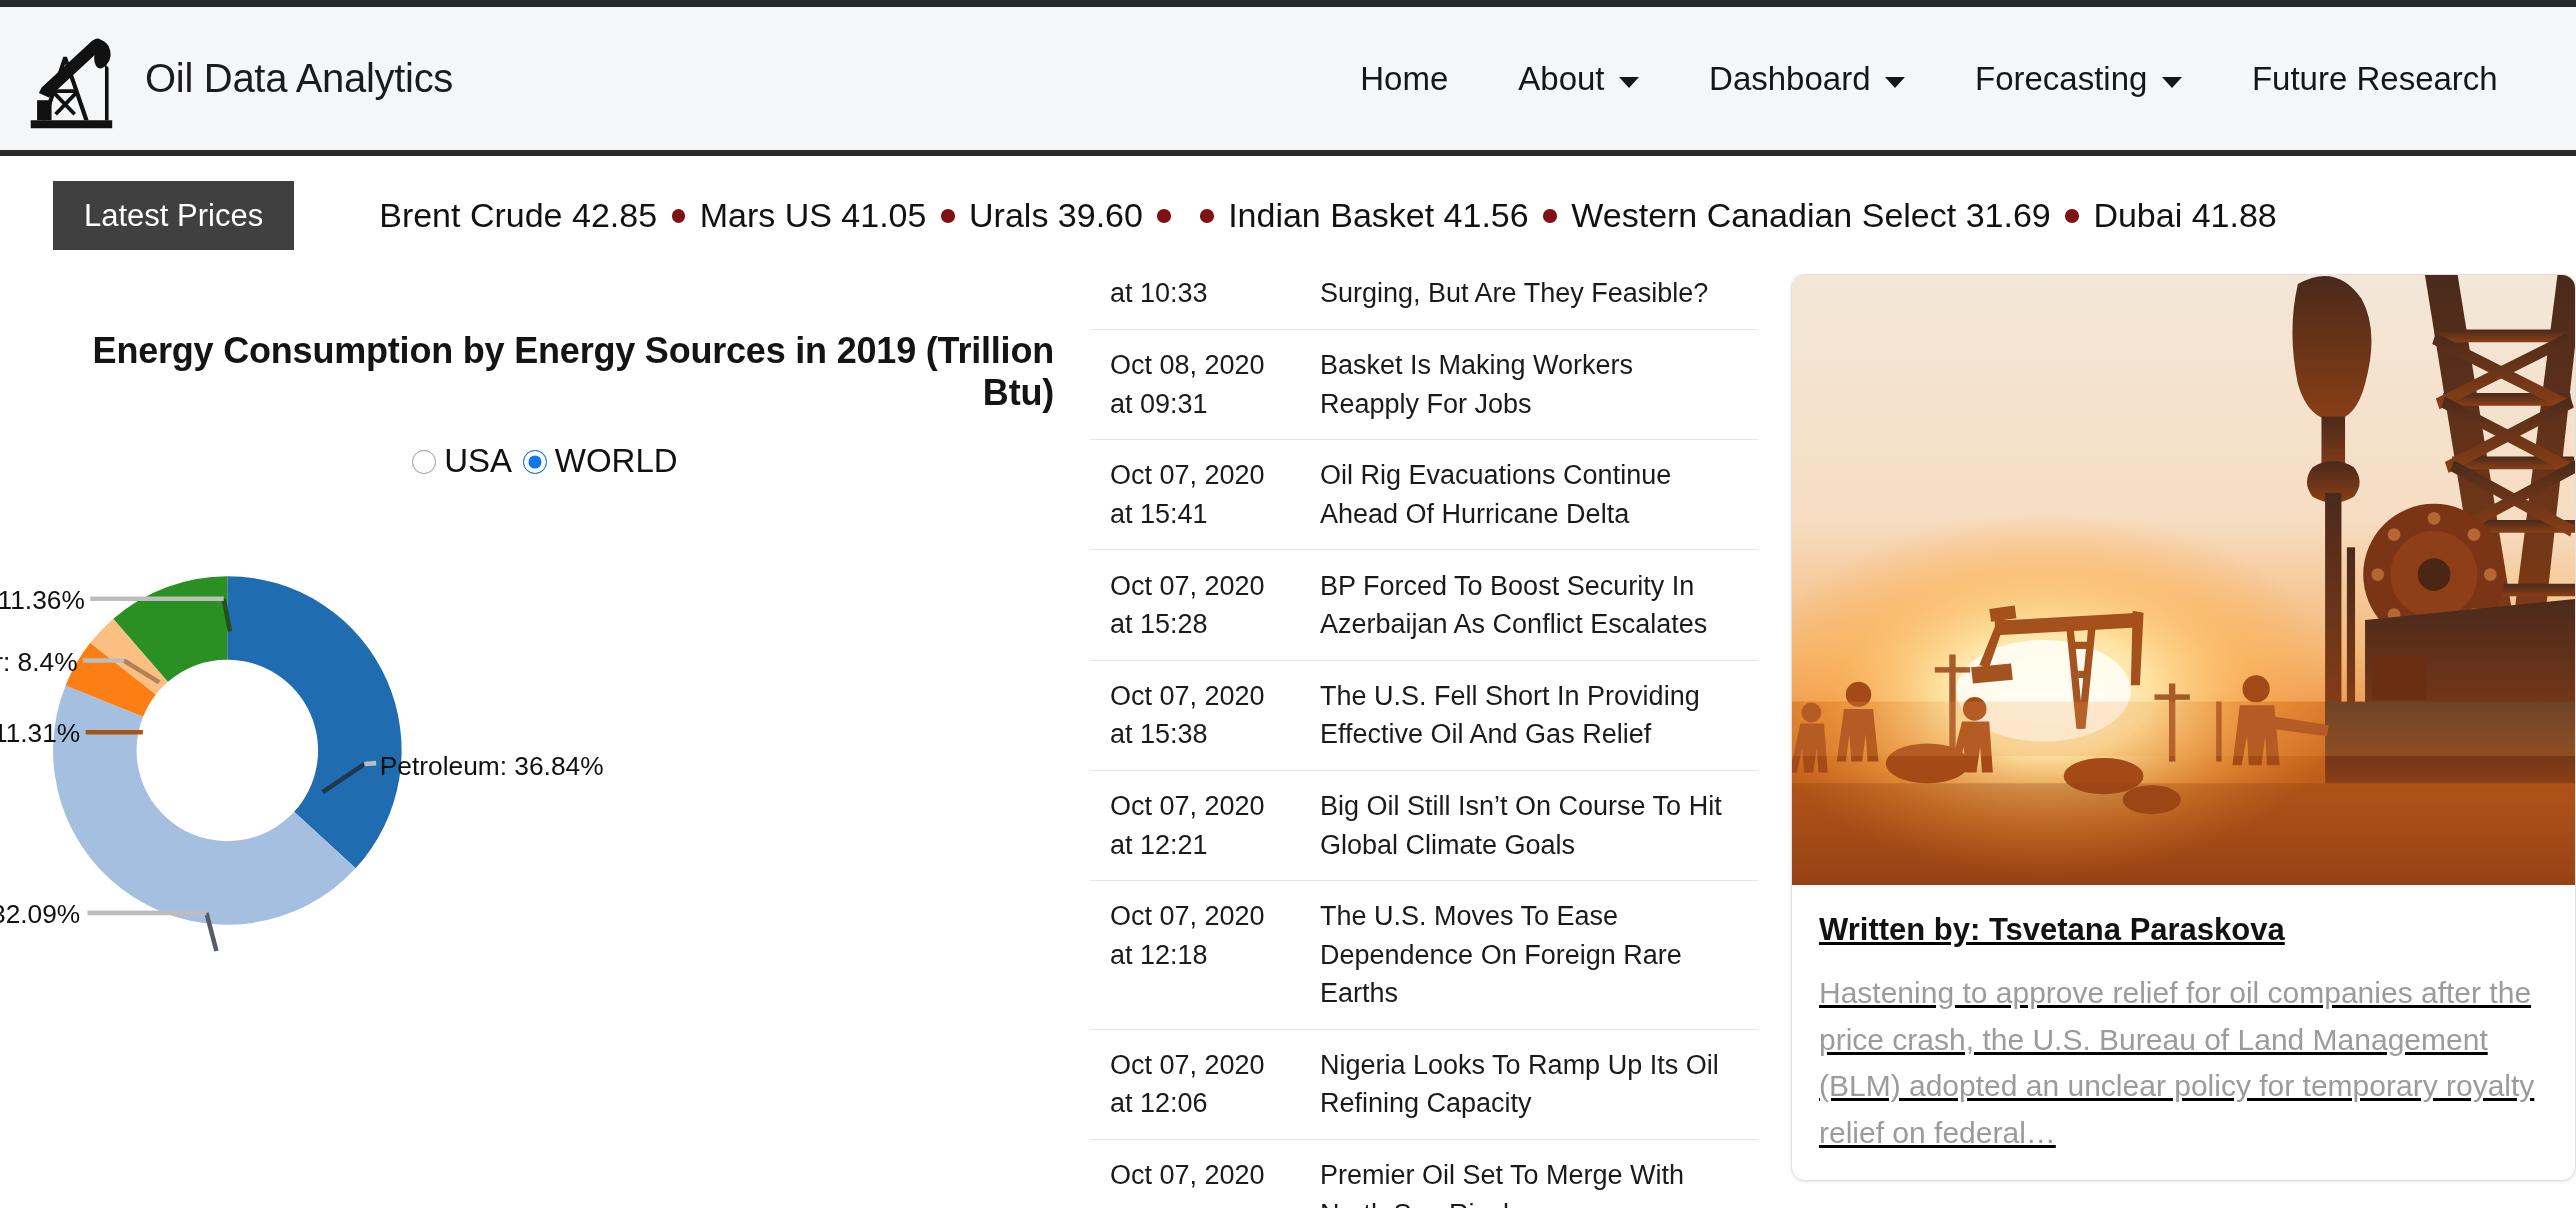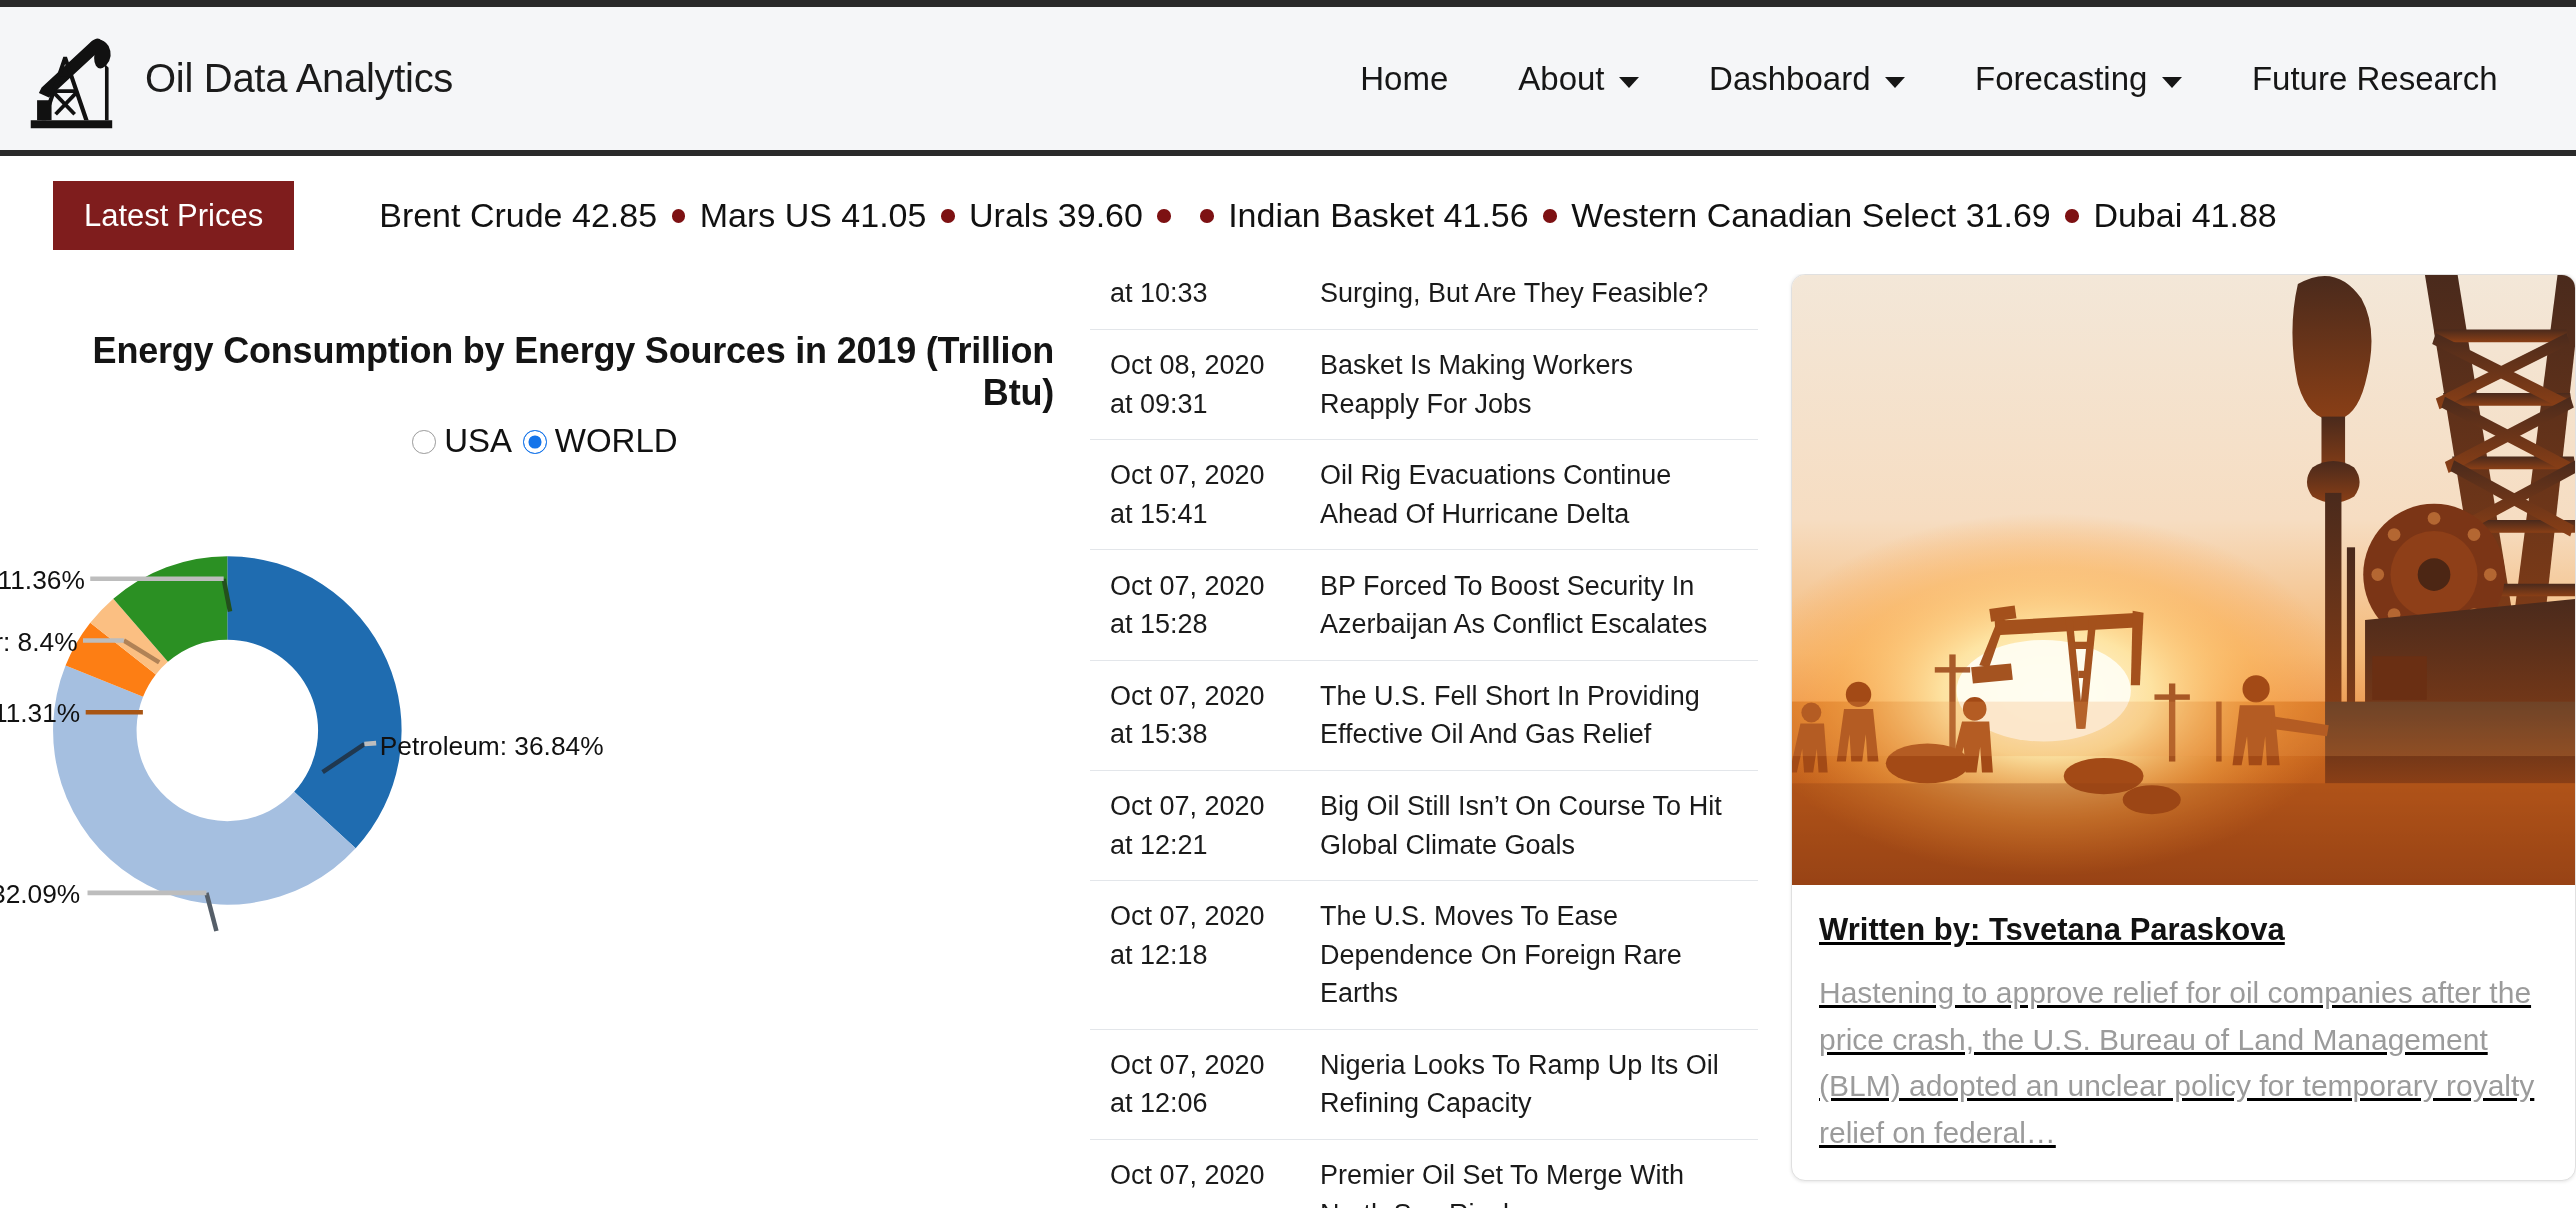--- a/index.html
+++ b/index.html
@@ -82,21 +82,21 @@
 
   
   .ticker-row {
     height: 118px;
     display: flex;
     align-items: center;
     padding-left: 53px;
     background: #ffffff;
   }
   .latest-btn {
-    background: #7f1d1d;
+    background: #404040;
     color: #ffffff;
     font-size: 31px;
     padding: 19px 31px;
     border: none;
     white-space: nowrap;
     cursor: pointer;
     line-height: 1;
   }
   .ticker {
     display: flex;
@@ -142,21 +142,21 @@
     color: #141414;
     margin-top: 56px;
     padding: 0 36px;
     letter-spacing: -0.2px;
   }
   .radio-row {
     display: flex;
     justify-content: center;
     align-items: center;
     gap: 11px;
-    margin-top: 8px;
+    margin-top: 28px;
     font-size: 33px;
     color: #111;
   }
   .radio-opt {
     display: flex;
     align-items: center;
     gap: 8.2px;
     cursor: pointer;
   }
   .radio-mark {

